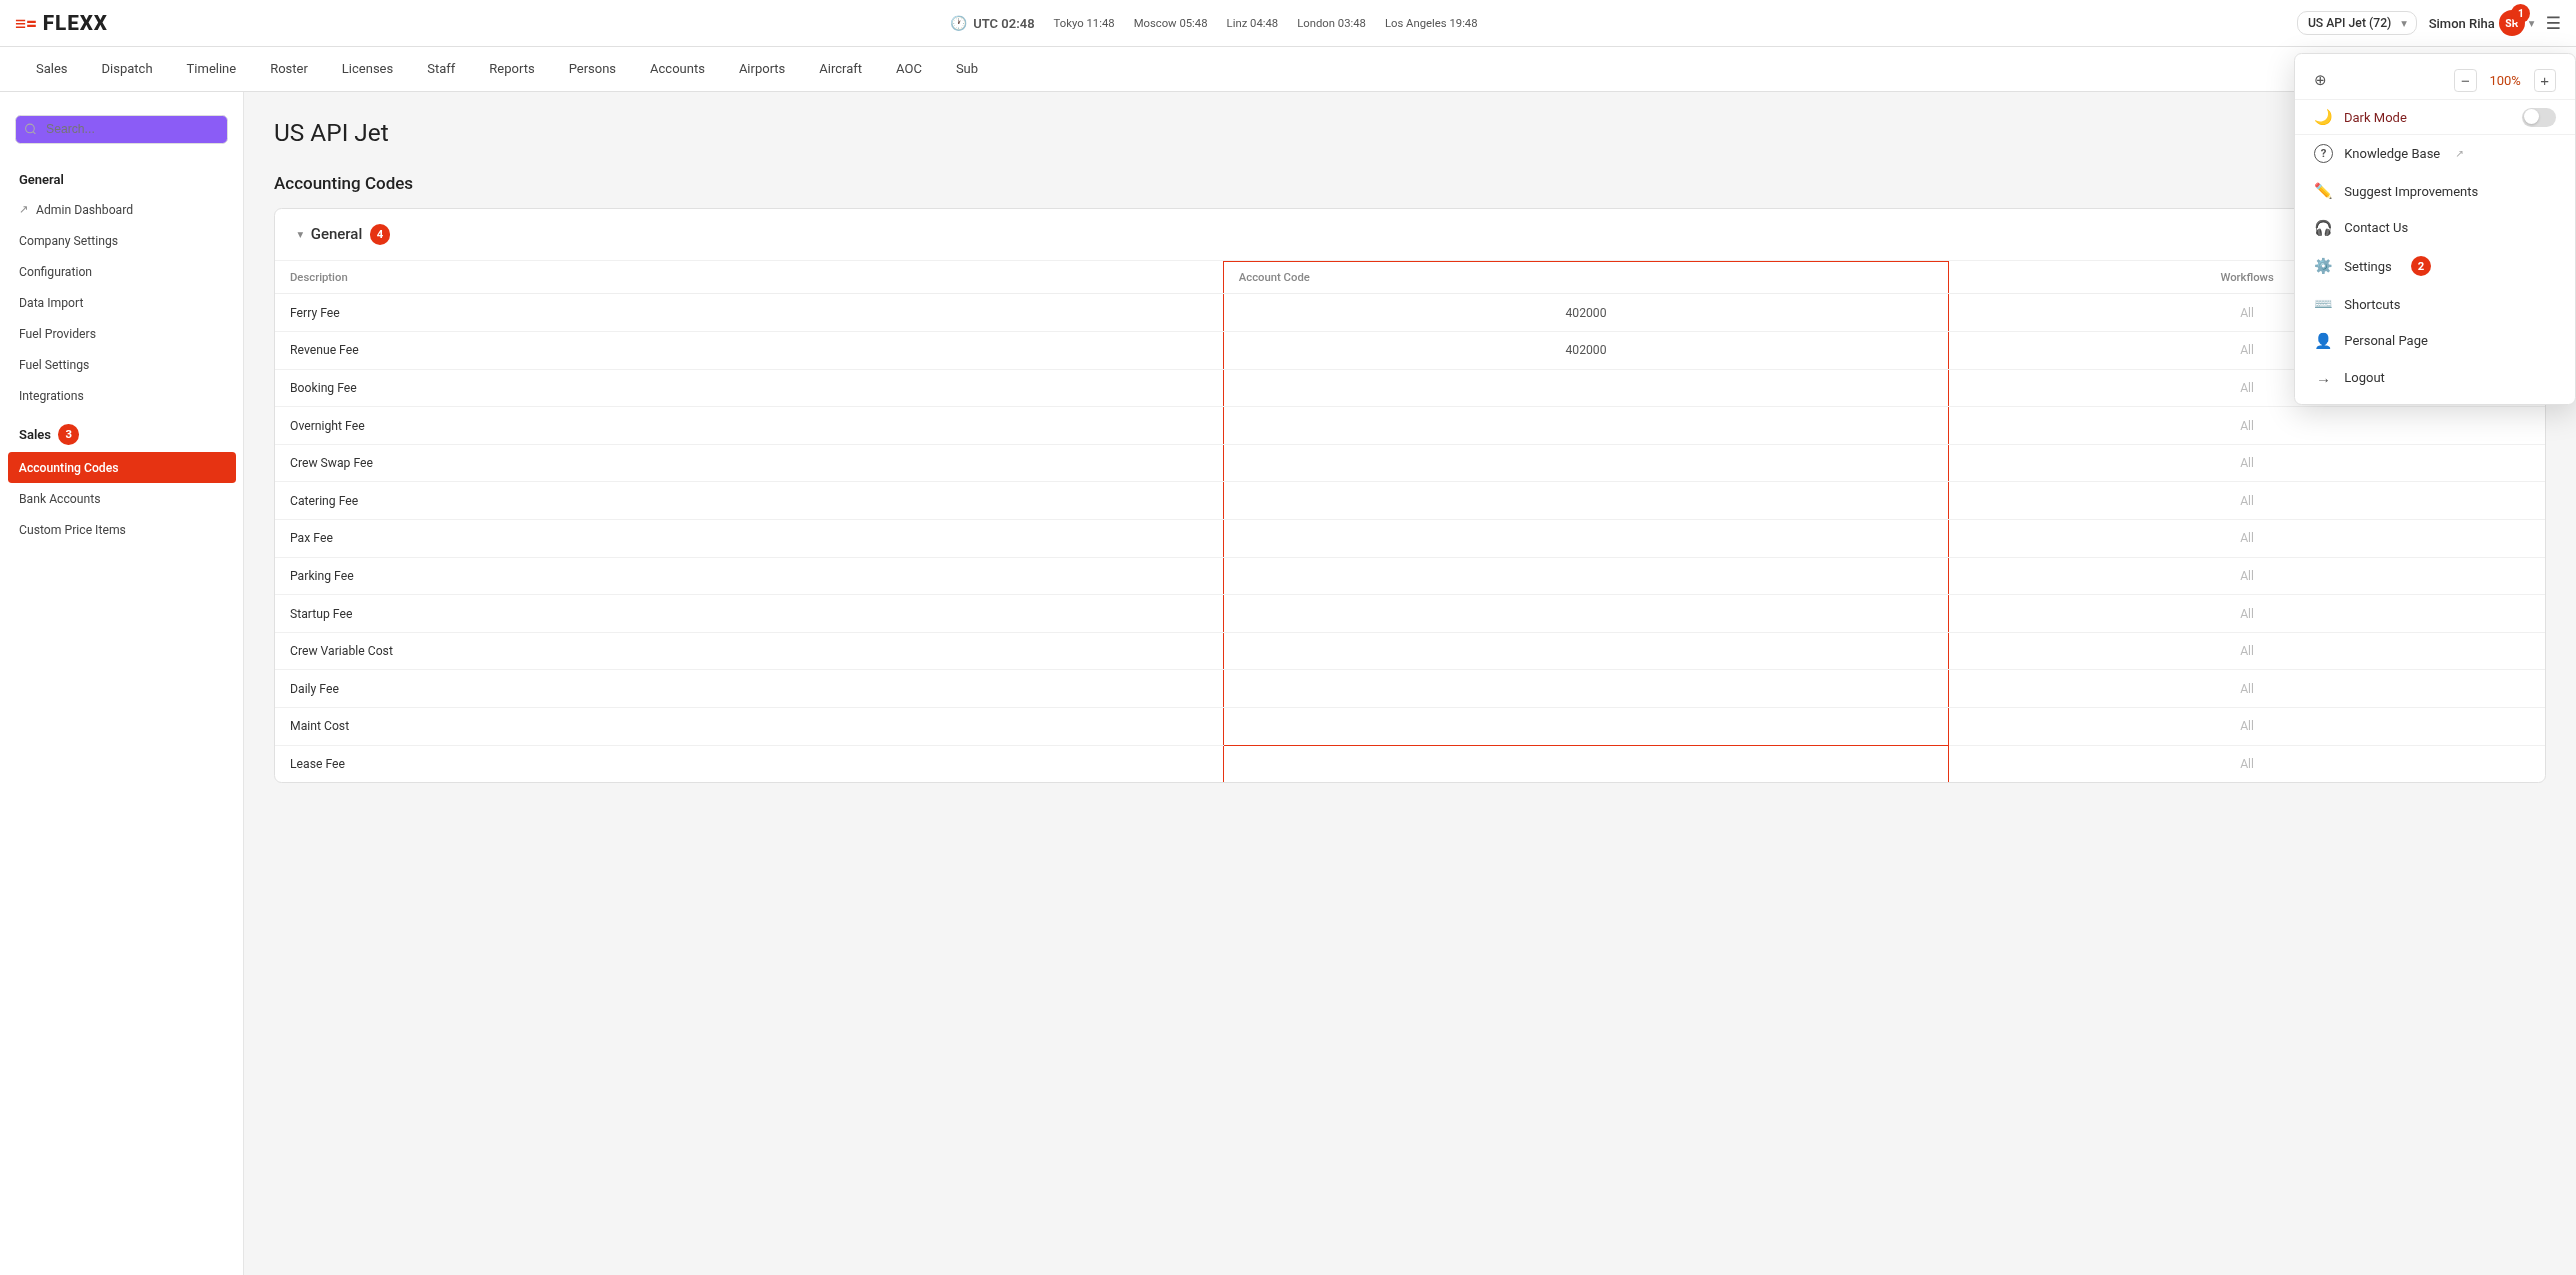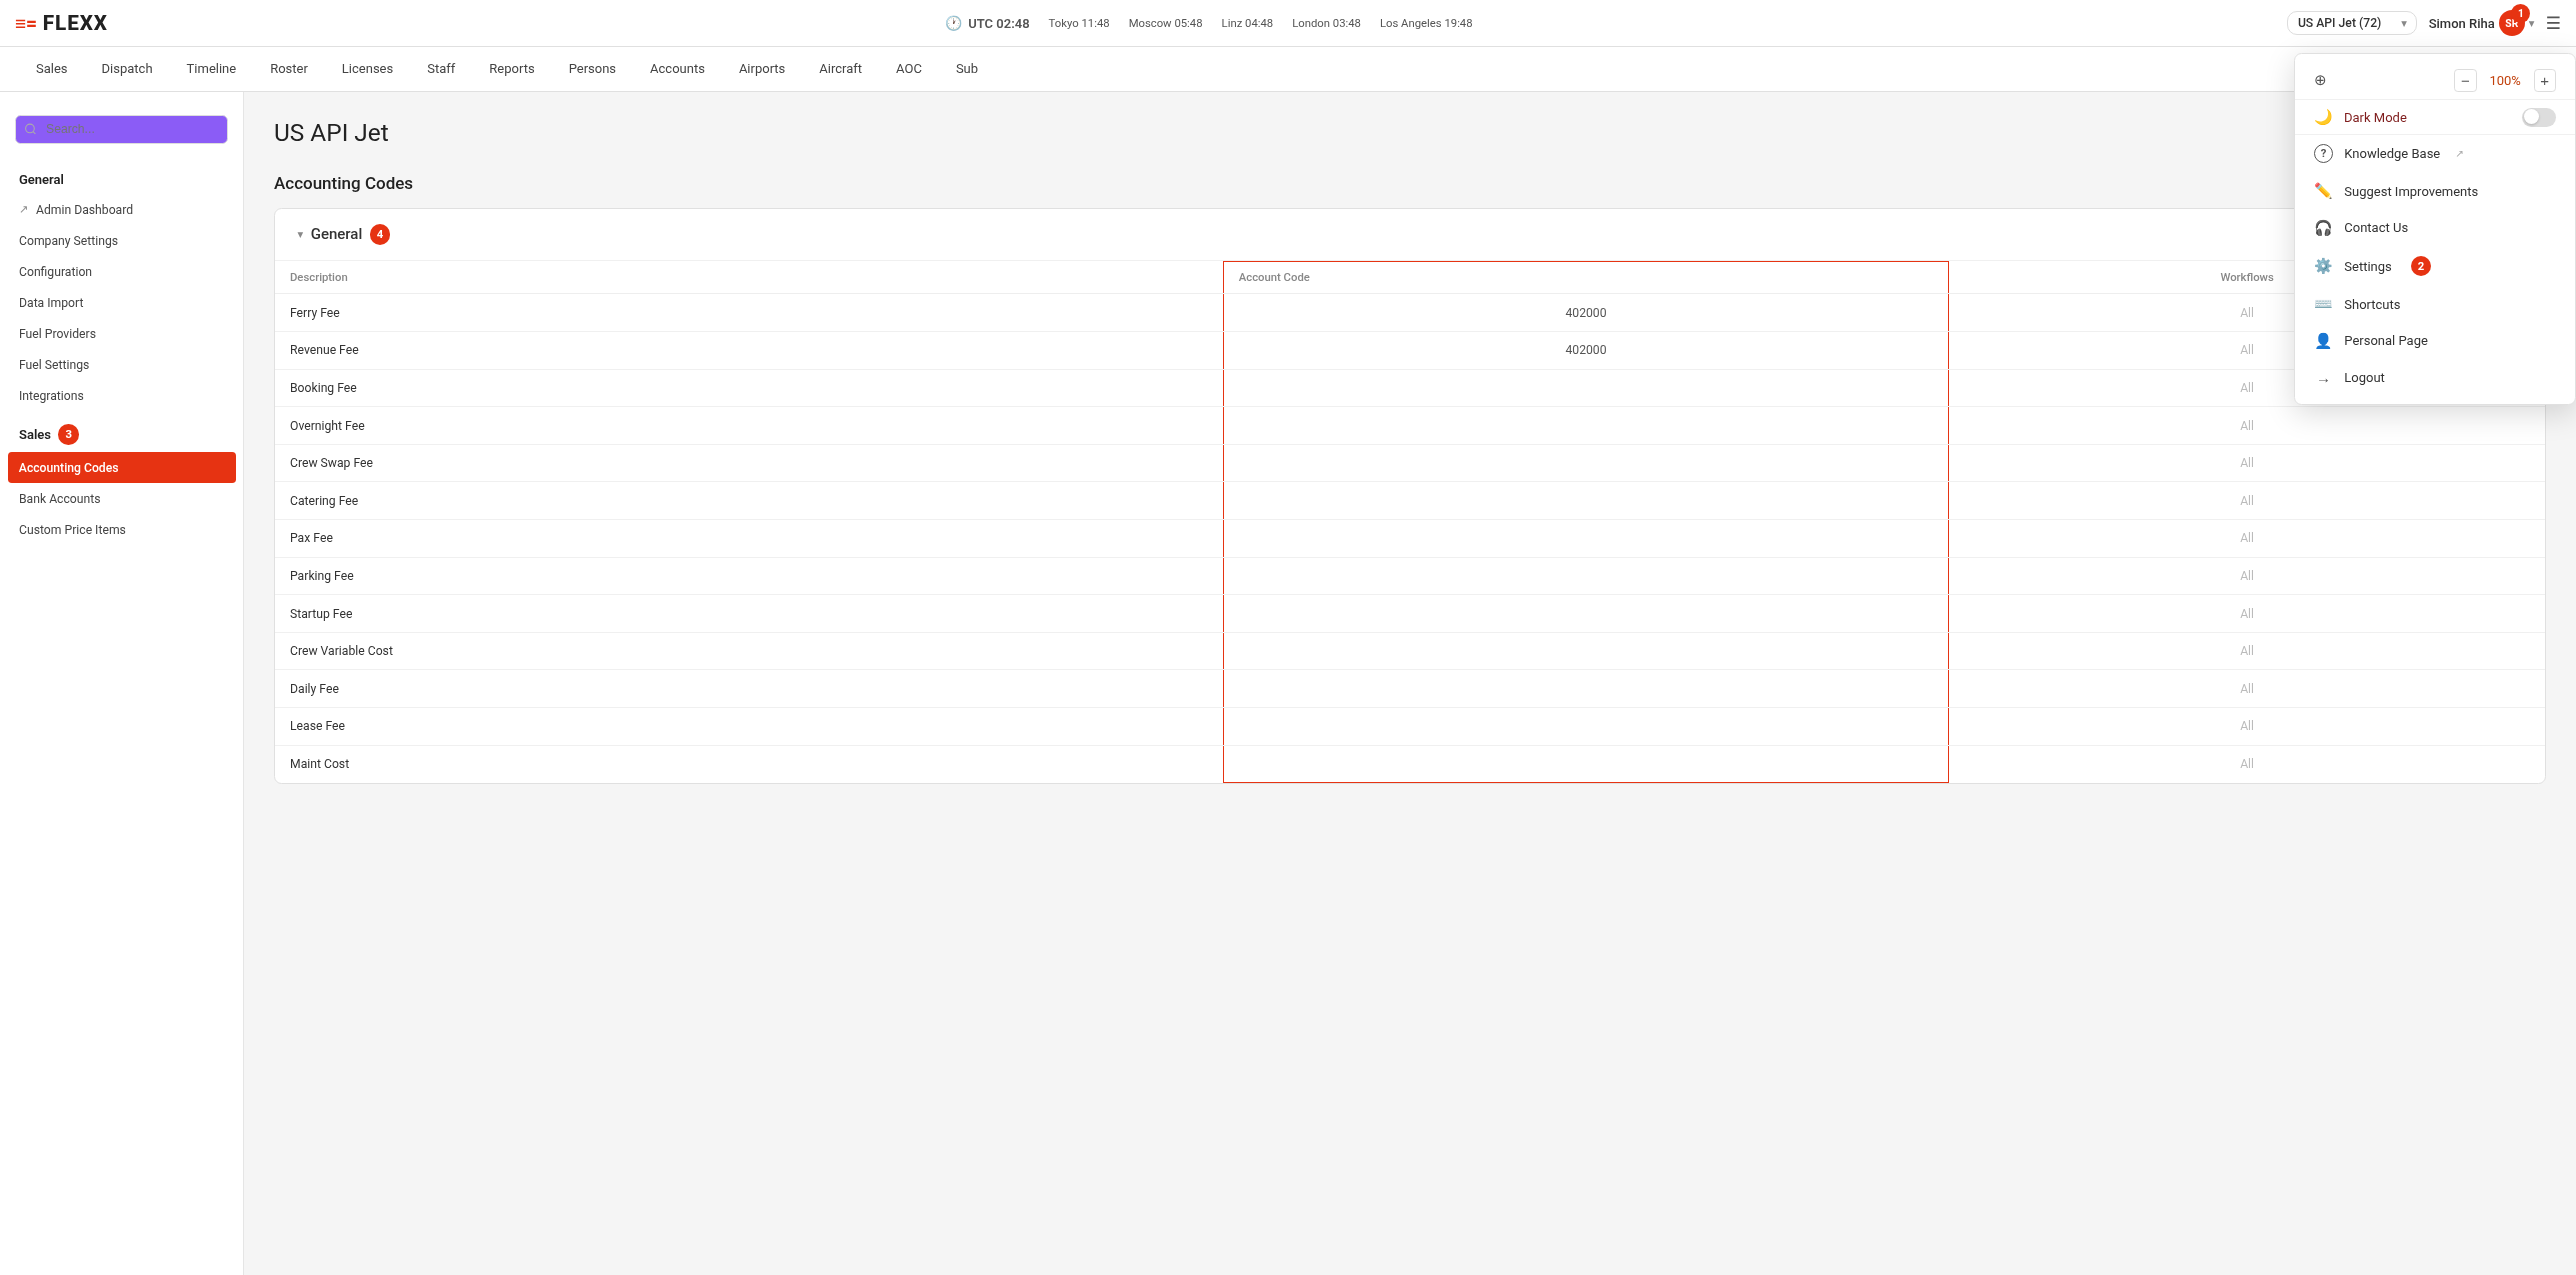--- a/index.html
+++ b/index.html
@@ -8,21 +8,21 @@
     
     .topbar { background: #fff; border-bottom: 0.9px solid #e0e0e0; display: flex; align-items: center; height: 47px; padding: 0 15px; position: relative; z-index: 100; }
     .logo { display: flex; align-items: center; margin-right: 22.5px; }
     .logo-icon { color: #e63312; font-size: 19px; font-weight: 900; margin-right: 5.6px; }
     .logo-text { font-size: 20.7px; font-weight: 800; color: #222; letter-spacing: 0.9px; }
 
     .clock-area { display: flex; align-items: center; gap: 19px; flex: 1; justify-content: center; font-size: 11.3px; color: #555; }
     .clock-area .utc { font-weight: 600; font-size: 13px; display: flex; align-items: center; gap: 5.6px; }
 
     .topbar-right { display: flex; align-items: center; gap: 11.3px; }
-    .org-selector { display: flex; align-items: center; gap: 20px; font-size: 12.2px; font-weight: 500; border: 0.9px solid #ddd; border-radius: 10px; padding: 3.8px 9.4px; cursor: pointer; background: #fff; }
+    .org-selector { display: flex; align-items: center; gap: 10px; font-size: 12.2px; font-weight: 500; border: 0.9px solid #ddd; border-radius: 10px; padding: 3.8px 9.4px; cursor: pointer; background: #fff; }
     .user-menu { display: flex; align-items: center; gap: 4px; cursor: pointer; position: relative; }
     .avatar { width: 26px; height: 26px; border-radius: 50%; background: #e63312; color: #fff; display: flex; align-items: center; justify-content: center; font-size: 10.3px; font-weight: 700; }
     .badge-circle { width: 19px; height: 19px; border-radius: 50%; background: #e63312; color: #fff; display: flex; align-items: center; justify-content: center; font-size: 10.3px; font-weight: 700; position: absolute; top: -5.6px; right: -5.6px; }
 
     
     .navbar { background: #fff; border-bottom: 0.9px solid #e0e0e0; display: flex; align-items: center; height: 45px; padding: 0 19px; gap: 0; }
     .nav-item { padding: 0 17px; height: 45px; display: flex; align-items: center; font-size: 13px; color: #444; cursor: pointer; border-bottom: 1.9px solid transparent; white-space: nowrap; }
 
     
     .page { display: flex; min-height: calc(100vh - 92px); }
@@ -251,27 +251,27 @@
               <td>Crew Variable Cost</td>
               <td style="border-left: 1.9px solid rgb(230, 51, 18); border-right: 1.9px solid rgb(230, 51, 18); color: rgb(85, 85, 85); text-align: center;"></td>
               <td style="text-align: center; color: rgb(187, 187, 187);">All</td>
             </tr>
             <tr>
               <td>Daily Fee</td>
               <td style="border-left: 1.9px solid rgb(230, 51, 18); border-right: 1.9px solid rgb(230, 51, 18); color: rgb(85, 85, 85); text-align: center;"></td>
               <td style="text-align: center; color: rgb(187, 187, 187);">All</td>
             </tr>
             <tr>
-              <td>Lease Fee</td>
-              <td style="border-left: 1.9px solid rgb(230, 51, 18); border-right: 1.9px solid rgb(230, 51, 18); color: rgb(85, 85, 85); text-align: center;"></td>
-              <td style="text-align: center; color: rgb(187, 187, 187);">All</td>
-            </tr>
-            <tr>
               <td>Maint Cost</td>
               <td style="border-left: 1.9px solid rgb(230, 51, 18); border-right: 1.9px solid rgb(230, 51, 18); color: rgb(85, 85, 85); text-align: center; border-bottom: 1.9px solid rgb(230, 51, 18);"></td>
+              <td style="text-align: center; color: rgb(187, 187, 187);">All</td>
+            </tr>
+            <tr>
+              <td>Lease Fee</td>
+              <td style="border-left: 1.9px solid rgb(230, 51, 18); border-right: 1.9px solid rgb(230, 51, 18); color: rgb(85, 85, 85); text-align: center;"></td>
               <td style="text-align: center; color: rgb(187, 187, 187);">All</td>
             </tr>
           </tbody>
       </table>
     </div>
   </div>
 </div>
 
 <div class="dropdown-popup">
 

